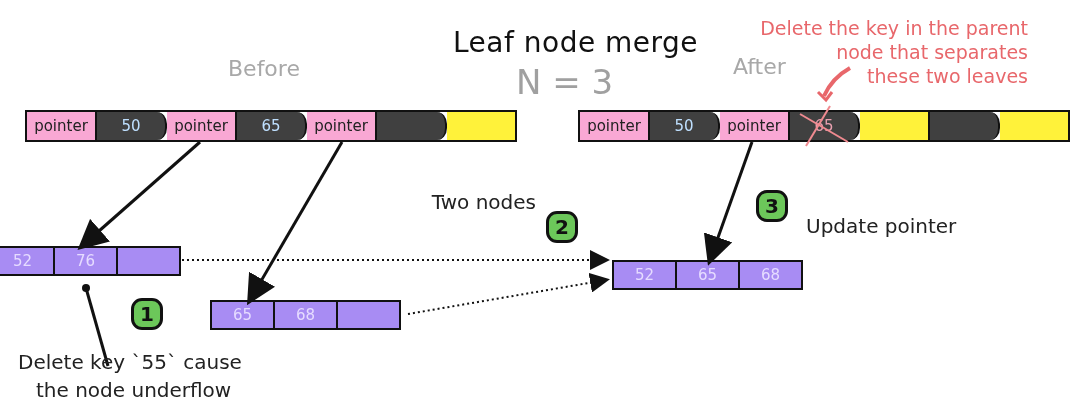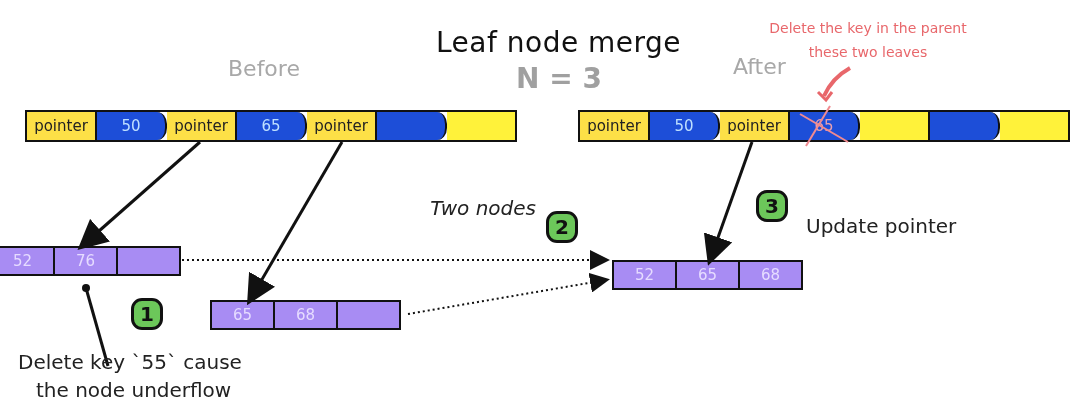--- a/index.html
+++ b/index.html
@@ -1,47 +1,48 @@
 <!DOCTYPE html>
 <html><head>
 <meta charset="utf-8">
 <style>
   html, body { margin: 0; padding: 0; background: #ffffff; }
   body { width: 1080px; height: 420px; position: relative; overflow: hidden;
          font-family: "DejaVu Sans", sans-serif; }
   .abs { position: absolute; }
   .title { font-size: 28px; color: #111; letter-spacing: 0.5px; }
-  .subtitle { font-size: 28px; color: #9a9a9a; font-weight: 700; }
+  .subtitle { font-size: 34px; color: #9a9a9a; font-weight: 400; }
   .sec-label { font-size: 22px; color: #a8a8a8; }
   .note { font-size: 20px; color: #222; line-height: 28px; }
-  .red-note { font-size: 14px; color: #e8676b; line-height: 24px; text-align: center; }
+  .red-note { font-size: 19px; color: #e8676b; line-height: 24px; text-align: right; }
   .node-row { position: absolute; display: flex; border-top: 2px solid #111; border-bottom: 2px solid #111; border-left: 2px solid #111; }
   .cell { height: 28px; border-right: 2px solid #111; box-sizing: border-box;
           display: flex; align-items: center; justify-content: center;
           font-size: 15px; position: relative; }
-  .cell.ptr { background: #fde047; color: #222; width: 70px; text-align: center; }
-  .cell.key { background: #1d4ed8; color: #bfe0ff; width: 70px; border-radius: 0 10px 10px 0 / 0 12px 12px 0; }
+  .cell.ptr { background: #f9a8d4; color: #222; width: 70px; text-align: center; }
+  .cell.key { background: #404040; color: #bfe0ff; width: 70px; border-radius: 0 10px 10px 0 / 0 12px 12px 0; }
   .cell.ptr-empty { background: #fff23a; width: 70px; }
   .leaf { height: 26px; }
   .leaf .cell { height: 26px; width: 63px; background: #a88cf3; color: #e6dcff; font-size: 15px; }
   .badge { position: absolute; width: 32px; height: 32px; border: 3px solid #111; border-radius: 11px;
            background: #6cc75a; display: flex; align-items: center; justify-content: center;
            font-weight: bold; font-size: 20px; color: #111; box-sizing: border-box; }
   svg.overlay { position: absolute; left: 0; top: 0; }
 </style>
 </head>
 <body>
 
-<div class="abs title" style="left:436px; top:26px;text-align:right;">Leaf node merge</div>
+<div class="abs title" style="left:453px; top:26px;text-align:right;">Leaf node merge</div>
 <div class="abs subtitle" style="left:516px; top:62px; color:#a0a0a0;">N = 3</div>
 <div class="abs sec-label" style="left:228px; top:56px;">Before</div>
 <div class="abs sec-label" style="left:718px; top:54px;margin-left:15px;">After</div>
 
 <div class="abs red-note" style="right:52px; top:16px; width:320px;">
   <div>Delete the key in the parent</div>
+  <div>node that separates</div>
   <div>these two leaves</div>
 </div>
 
 <div class="node-row" style="left:25px; top:110px;">
   <div class="cell ptr">pointer</div>
   <div class="cell key">50</div>
   <div class="cell ptr">pointer</div>
   <div class="cell key">65</div>
   <div class="cell ptr">pointer</div>
   <div class="cell key"></div>
@@ -96,16 +97,16 @@
 </svg>
 
 <div class="badge" style="left:131px; top:298px;">1</div>
 <div class="badge" style="left:546px; top:211px;">2</div>
 <div class="badge" style="left:756px; top:190px;">3</div>
 
 <div class="abs note" style="left:18px; top:348px; width:260px;">
   <div>Delete key `55` cause</div>
   <div style="padding-left:18px;">the node underflow</div>
 </div>
-<div class="abs note" style="left:412px; top:194px; width:124px; text-align:right;font-style:italic;">
+<div class="abs note" style="left:412px; top:188px; width:124px; text-align:right;">
   <div>Two nodes</div>
 </div>
 <div class="abs note" style="left:806px; top:192px;margin-top:20px;">Update pointer</div>
 
 </body></html>

